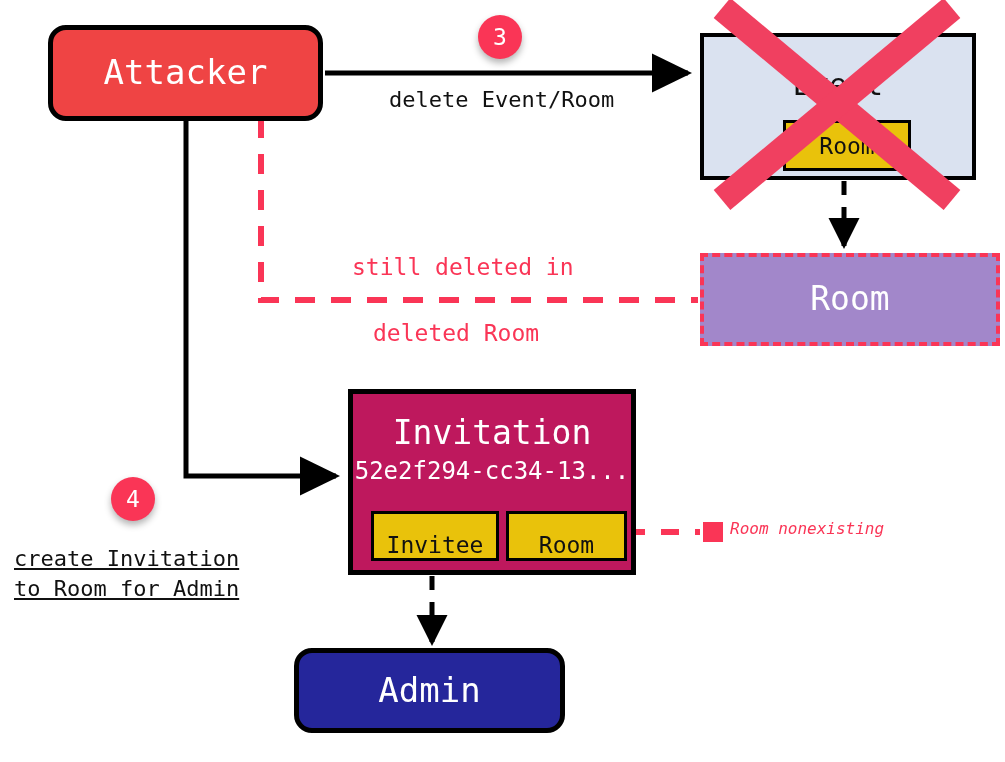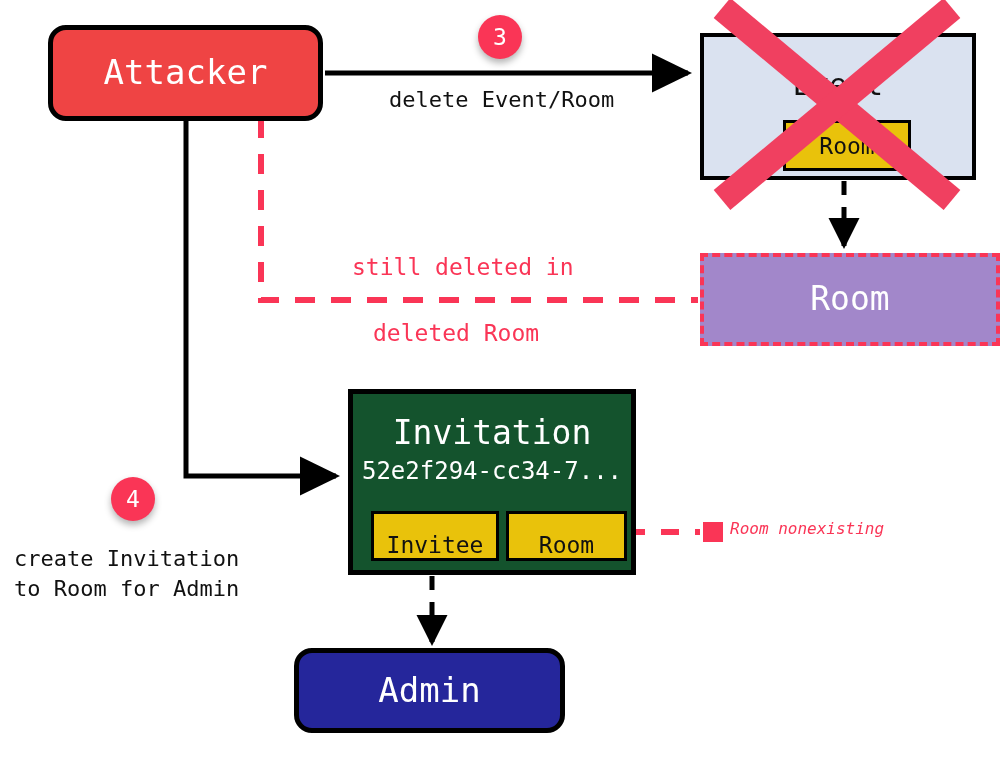--- a/index.html
+++ b/index.html
@@ -18,21 +18,21 @@
   #event{left:700px;top:33px;width:276px;height:147px;background:#DAE2F0;
          border:4px solid #000;color:#111;font-size:30px;justify-content:flex-start;
          padding-top:32px;}
   #event-room{position:absolute;left:783px;top:120px;width:122px;height:45px;
               background:#E9C20B;border:3px solid #000;color:#111;font-size:23px;
               display:flex;align-items:center;justify-content:center;}
   
   #room{left:700px;top:253px;width:300px;height:93px;background:#A287CA;
         border:4px dashed #FA3556;color:#ffffff;font-size:33px;}
   
-  #invitation{left:348px;top:389px;width:288px;height:186px;background:#14532d;
+  #invitation{left:348px;top:389px;width:288px;height:186px;background:#be185d;
               border:5px solid #000;color:#ffffff;justify-content:flex-start;
               padding-top:22px;}
   #invitation .title{font-size:33px;letter-spacing:0px;}
   #invitation .uuid{font-size:24px;margin-top:8px;}
   .inv-field{position:absolute;height:44px;background:#E9C20B;border:3px solid #000;
              color:#111;font-size:23px;display:flex;align-items:flex-end;justify-content:center;}
   #inv-invitee{left:371px;top:511px;width:122px;}
   #inv-room{left:506px;top:511px;width:115px;}
   
   #admin{left:294px;top:648px;width:271px;height:85px;background:#25269B;
@@ -41,21 +41,21 @@
   
   .badge{position:absolute;width:44px;height:44px;border-radius:50%;background:#FA3556;
          color:#fff;font-size:23px;display:flex;align-items:center;justify-content:center;
          box-shadow:0 4px 7px rgba(0,0,0,.30);}
   #badge-3{left:478px;top:15px;}
   #badge-4{left:111px;top:477px;}
 
   
   .txt{position:absolute;white-space:pre;font-size:22px;color:#111;line-height:1.35;}
   #lbl-delete{left:389px;top:85px;}
-  #lbl-create{left:14px;top:544px;}
+  #lbl-create{left:14px;top:544px;text-decoration:underline;}
   .txt.pink{color:#FA3556;}
   #lbl-still{left:352px;top:252px;font-size:23px;}
   #lbl-deleted{left:356px;top:318px;font-size:23px;margin-left:17px;}
   #lbl-nonexist{left:730px;top:518px;font-size:16px;font-style:italic;}
   .legend-sq{position:absolute;left:703px;top:522px;width:20px;height:20px;background:#FA3556;}
 </style>
 </head>
 <body>
 
 <div id="stage">
@@ -105,21 +105,21 @@
   <div id="event-room">
     <span>Room</span>
   </div>
 
   <div class="node" id="room">
     <span class="node-label">Room</span>
   </div>
 
   <div class="node" id="invitation">
     <span class="node-label title">Invitation</span>
-    <span class="node-label uuid">52e2f294-cc34-7...</span>
+    <span class="node-label uuid">52e2f294-cc34-13...</span>
   </div>
   <div class="inv-field" id="inv-invitee">
     <span>Invitee</span>
   </div>
   <div class="inv-field" id="inv-room">
     <span>Room</span>
   </div>
 
   <div class="node" id="admin">
     <span class="node-label">Admin</span>

